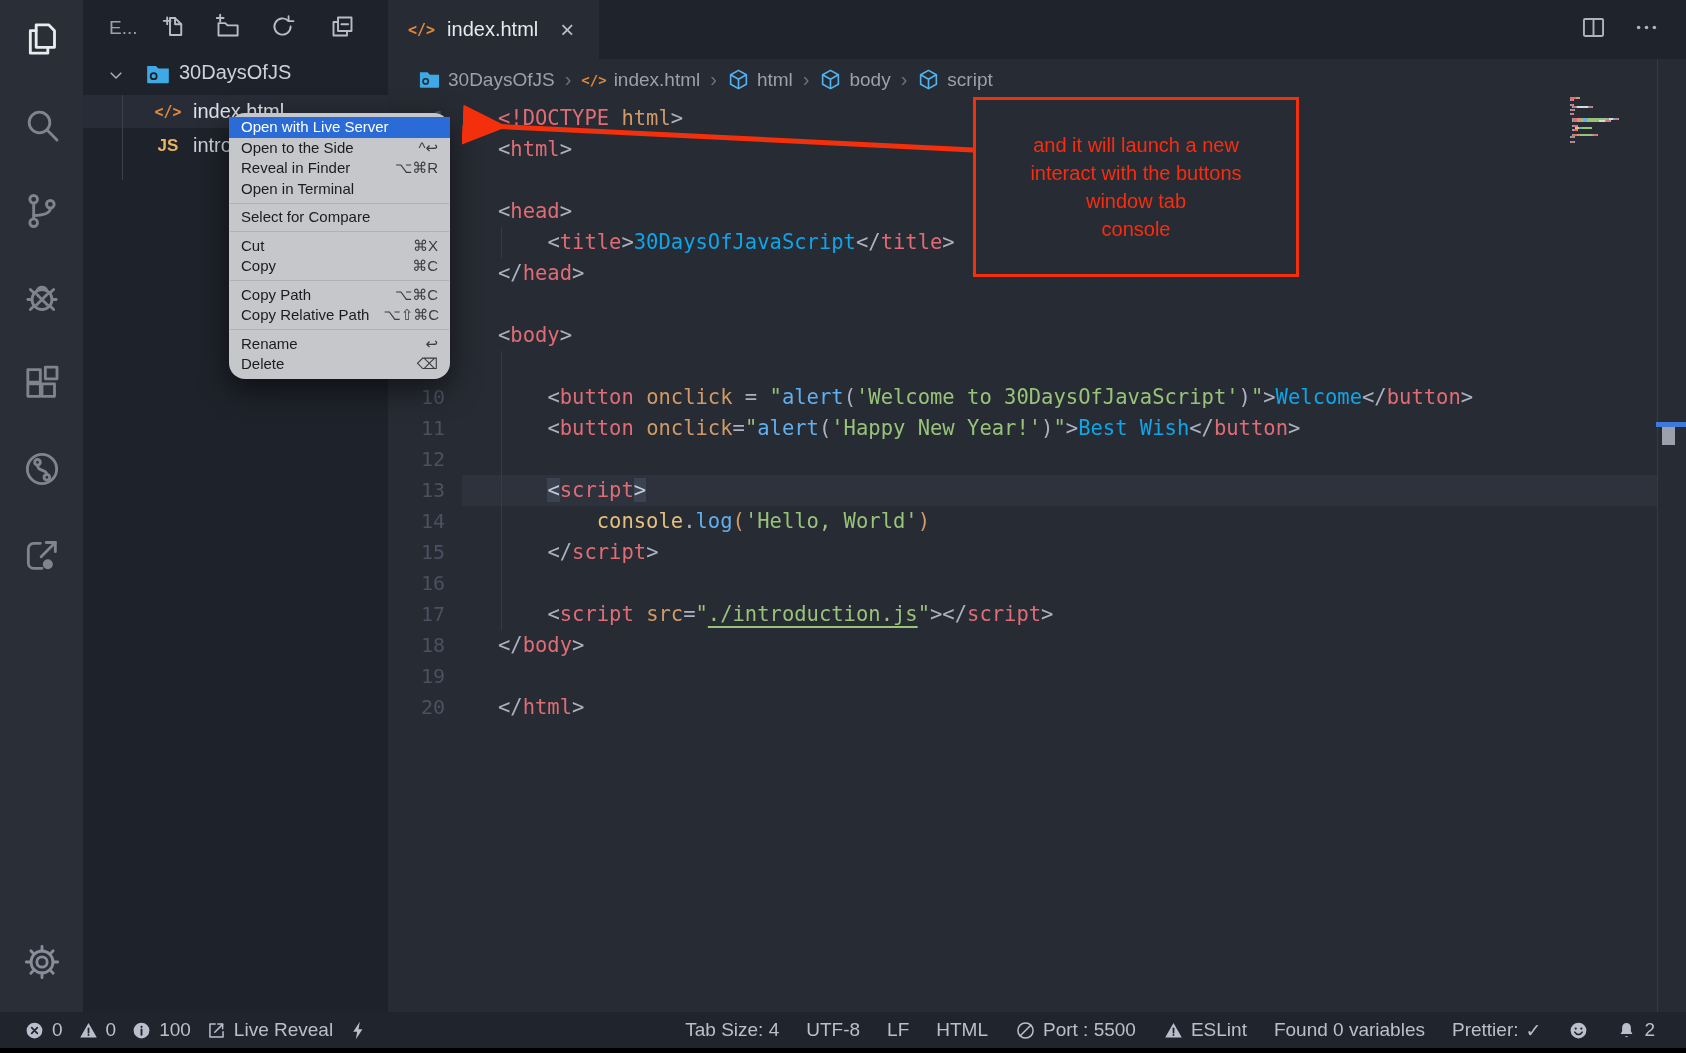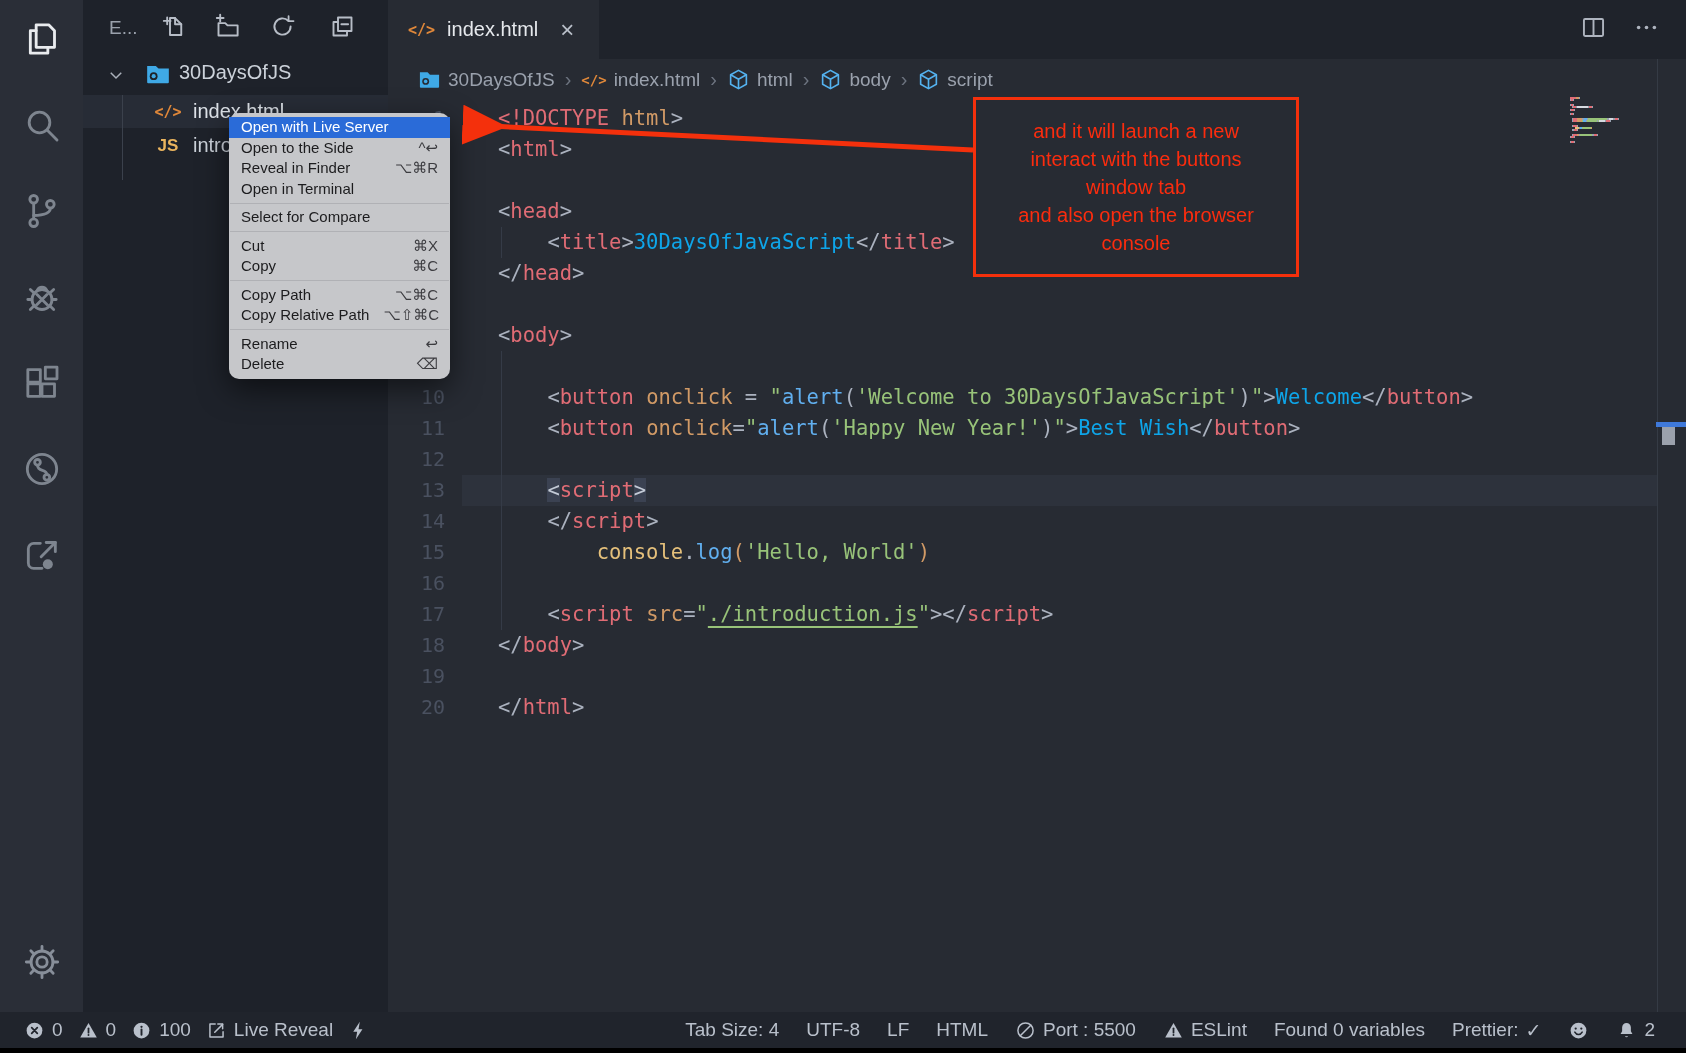--- a/index.html
+++ b/index.html
@@ -64,21 +64,21 @@
   .tk-punct-hl{color:#c3cad6; background:#3b4252;}
   .indent-guide-ed { position:absolute; width:1px; background:#353b47; left:113px; }
   .minimap { position:absolute; left:1182px; top:-3px; width:90px; height:60px; cursor:pointer; }
   .mm-row { position:absolute; height:2px; }
   .mm-seg { position:absolute; height:2px; top:0; }
   .ruler-line { position:absolute; left:1269px; top:-41px; width:1px; height:953px; background:#353b45; }
   .ov-blue { position:absolute; left:1268px; top:322px; width:30px; height:5px; background:#3f79da; }
   .ov-thumb { position:absolute; left:1274px; top:327px; width:13px; height:18px; background:#9ba1ac; cursor:pointer; }
 
   
-  .ctx-menu { position:absolute; left:229px; top:113px; width:221px; background:#c6c7ca; border-radius:10px; box-shadow:0 10px 30px rgba(0,0,0,.55); padding:4px 0; z-index:50; font-size:15px; color:#1c1c1e; }
+  .ctx-menu { position:absolute; left:229px; top:113px; width:221px; background:#c6c7ca; border-radius:16px; box-shadow:0 10px 30px rgba(0,0,0,.55); padding:4px 0; z-index:50; font-size:15px; color:#1c1c1e; }
   .ctx-item { height:20.5px; line-height:20.5px; padding:0 12px; display:flex; justify-content:space-between; cursor:pointer; white-space:nowrap; }
   .ctx-item.hl { background:#2a6bd8; color:#fff; }
   .ctx-sc { color:#3c3c40; margin-left:14px; }
   .ctx-sep { height:1px; background:#b0b1b5; margin:3.5px 1px; }
 
   
   .ann-box { position:absolute; left:973px; top:97px; width:326px; height:180px; border:3px solid #f4300c; z-index:60; display:flex; flex-direction:column; justify-content:center; text-align:center; color:#fb2c0e; font-size:20px; line-height:28px; }
   .arrow-svg { position:absolute; left:0; top:0; width:1686px; height:1053px; z-index:55; pointer-events:none; }
 
   
@@ -306,22 +306,22 @@
           <div class="code-line"><span class="tk-punct">&lt;</span><span class="tk-tag">head</span><span class="tk-punct">&gt;</span></div>
           <div class="code-line"><span class="tk-ind">    </span><span class="tk-punct">&lt;</span><span class="tk-tag">title</span><span class="tk-punct">&gt;</span><span class="tk-text">30DaysOfJavaScript</span><span class="tk-punct">&lt;/</span><span class="tk-tag">title</span><span class="tk-punct">&gt;</span></div>
           <div class="code-line"><span class="tk-punct">&lt;/</span><span class="tk-tag">head</span><span class="tk-punct">&gt;</span></div>
           <div class="code-line"></div>
           <div class="code-line"><span class="tk-punct">&lt;</span><span class="tk-tag">body</span><span class="tk-punct">&gt;</span></div>
           <div class="code-line"></div>
           <div class="code-line"><span class="tk-ind">    </span><span class="tk-punct">&lt;</span><span class="tk-tag">button</span><span class="tk-ind"> </span><span class="tk-attr">onclick</span><span class="tk-punct"> = </span><span class="tk-str">"</span><span class="tk-fn">alert</span><span class="tk-punct">(</span><span class="tk-str">'Welcome to 30DaysOfJavaScript'</span><span class="tk-punct">)</span><span class="tk-str">"</span><span class="tk-punct">&gt;</span><span class="tk-text">Welcome</span><span class="tk-punct">&lt;/</span><span class="tk-tag">button</span><span class="tk-punct">&gt;</span></div>
           <div class="code-line"><span class="tk-ind">    </span><span class="tk-punct">&lt;</span><span class="tk-tag">button</span><span class="tk-ind"> </span><span class="tk-attr">onclick</span><span class="tk-punct">=</span><span class="tk-str">"</span><span class="tk-fn">alert</span><span class="tk-punct">(</span><span class="tk-str">'Happy New Year!'</span><span class="tk-punct">)</span><span class="tk-str">"</span><span class="tk-punct">&gt;</span><span class="tk-text">Best Wish</span><span class="tk-punct">&lt;/</span><span class="tk-tag">button</span><span class="tk-punct">&gt;</span></div>
           <div class="code-line"></div>
           <div class="code-line current"><span class="tk-ind">    </span><span class="tk-punct-hl">&lt;</span><span class="tk-tag">script</span><span class="tk-punct-hl">&gt;</span></div>
+          <div class="code-line"><span class="tk-ind">        </span><span class="tk-obj">console</span><span class="tk-punct">.</span><span class="tk-fn">log</span><span class="tk-gold">(</span><span class="tk-str">'Hello, World'</span><span class="tk-gold">)</span></div>
           <div class="code-line"><span class="tk-ind">    </span><span class="tk-punct">&lt;/</span><span class="tk-tag">script</span><span class="tk-punct">&gt;</span></div>
-          <div class="code-line"><span class="tk-ind">        </span><span class="tk-obj">console</span><span class="tk-punct">.</span><span class="tk-fn">log</span><span class="tk-gold">(</span><span class="tk-str">'Hello, World'</span><span class="tk-gold">)</span></div>
           <div class="code-line"></div>
           <div class="code-line"><span class="tk-ind">    </span><span class="tk-punct">&lt;</span><span class="tk-tag">script</span><span class="tk-ind"> </span><span class="tk-attr">src</span><span class="tk-punct">=</span><span class="tk-str">"</span><span class="tk-link">./introduction.js</span><span class="tk-str">"</span><span class="tk-punct">&gt;</span><span class="tk-punct">&lt;/</span><span class="tk-tag">script</span><span class="tk-punct">&gt;</span></div>
           <div class="code-line"><span class="tk-punct">&lt;/</span><span class="tk-tag">body</span><span class="tk-punct">&gt;</span></div>
           <div class="code-line"></div>
           <div class="code-line"><span class="tk-punct">&lt;/</span><span class="tk-tag">html</span><span class="tk-punct">&gt;</span></div>
         </div>
       <div class="indent-guide-ed" style="top:127px;height:31px;"></div>
       <div class="indent-guide-ed" style="top:251px;height:279px;"></div>
       <div class="ruler-line"></div>
       <div class="minimap" id="minimap">
@@ -499,21 +499,20 @@
       <marker id="ah" markerWidth="9" markerHeight="8" refX="7.5" refY="4" orient="auto">
         <path d="M9 0L0 4l9 4z" fill="#f4300c"></path>
       </marker>
     </defs>
     <line x1="973" y1="150" x2="470" y2="125" stroke="#f4300c" stroke-width="5" marker-end="url(#ah)"></line>
   </svg>
   <div class="ann-box" id="ann-box">
       <div>and it will launch a new</div>
       <div>interact with the buttons</div>
       <div>window tab</div>
-      <div>and also open the browser</div>
       <div>console</div>
     </div>
 
   <div class="status-bar">
     <div class="sb-left" id="sb-left">
         <div class="st-item">
           <span style="display: flex;">
             <svg viewBox="0 0 24 24" fill="none" stroke="currentColor" stroke-width="1.7" stroke-linecap="round" stroke-linejoin="round">
               <circle cx="12" cy="12" r="9" fill="currentColor" stroke="none"></circle>
               <path d="M8.8 8.8l6.4 6.4M15.2 8.8l-6.4 6.4" stroke="#20242c" stroke-width="2"></path>

